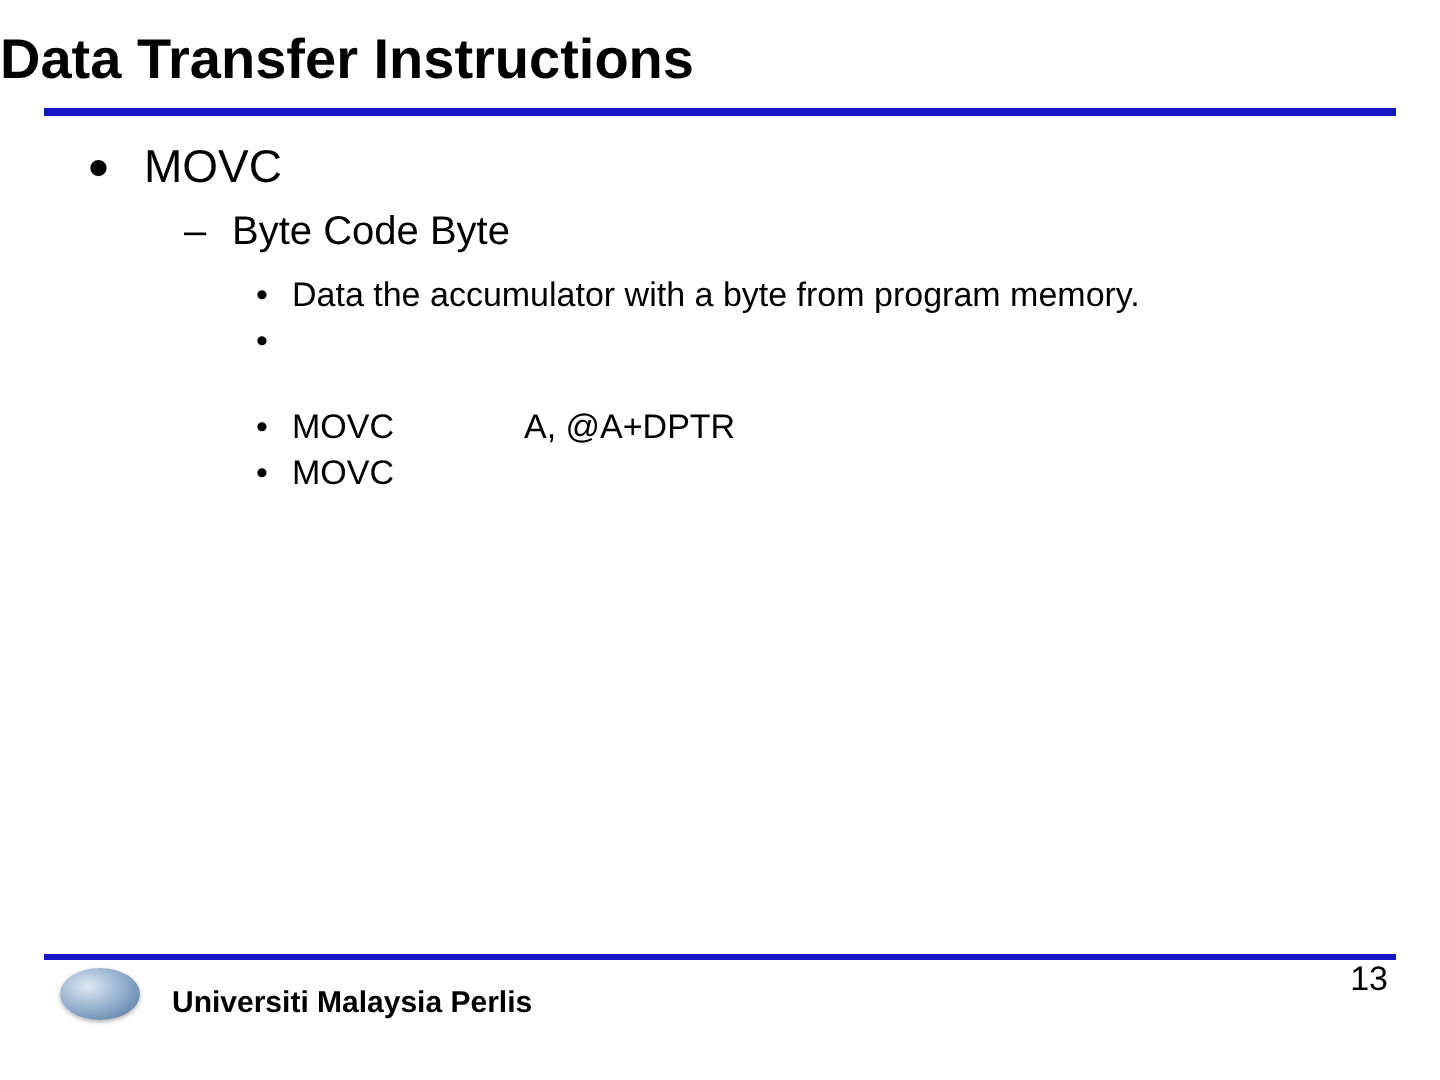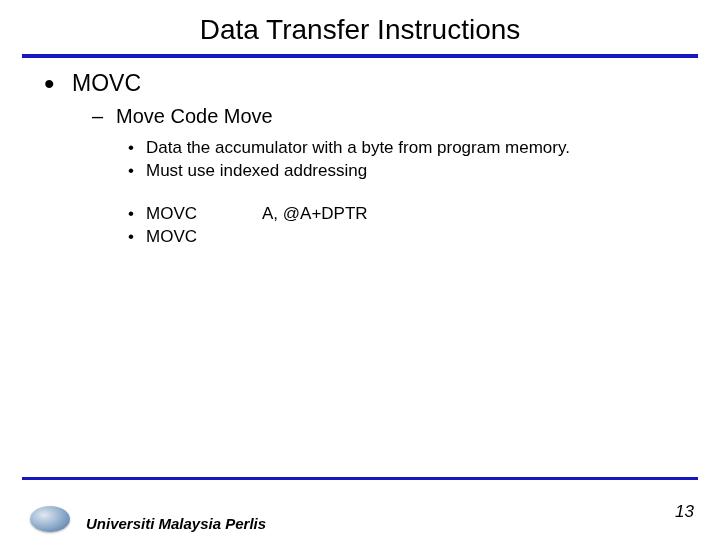--- a/index.html
+++ b/index.html
@@ -6,23 +6,23 @@
   body {
     width: 720px;
     height: 540px;
     background: #ffffff;
     font-family: Arial, Helvetica, sans-serif;
     color: #000;
     position: relative;
     overflow: hidden;
   }
   .title {
-    text-align: center;
+    text-align: left;
     font-size: 28px;
-    font-weight: 400;
+    font-weight: 700;
     padding-top: 14px;
     padding-bottom: 8px;
   }
   .title-rule {
     height: 4px;
     background: #1616c2;
     margin: 0 22px 0 22px;
   }
   .content {
     padding: 12px 0 0 0;
@@ -76,23 +76,22 @@
     left: 22px;
     right: 22px;
     bottom: 60px;
     height: 3px;
     background: #1616c2;
   }
   .footer {
     position: absolute;
     left: 0;
     right: 0;
-    bottom: 0;
+    bottom: 22px;
     height: 48px;
-    font-style: italic;
   }
   .logo {
     position: absolute;
     left: 30px;
     bottom: 8px;
     width: 40px;
     height: 26px;
     border-radius: 50% / 50%;
     background: radial-gradient(ellipse at 35% 35%, #dfe8f2 0%, #8aa8c8 55%, #4c6f97 100%);
     box-shadow: 0 1px 2px rgba(0,0,0,0.3);
@@ -120,30 +119,29 @@
 
 <div class="content">
 
   <div class="l1">
     <span class="bullet">•</span>
     <span>MOVC</span>
   </div>
 
   <div class="l2">
     <span class="dash">–</span>
-    <span>Move Code Move</span>
+    <span>Byte Code Byte</span>
   </div>
 
   <div class="l3">
     <span class="dot">•</span>
     <span>Data the accumulator with a byte from program memory.</span>
   </div>
   <div class="l3">
     <span class="dot">•</span>
-    <span>Must use indexed addressing</span>
   </div>
 
   <div class="spacer"></div>
 
   <div class="code-row">
     <span class="dot">•</span>
     <span class="mnemonic">MOVC</span>
     <span>A, @A+DPTR</span>
   </div>
   <div class="code-row">

